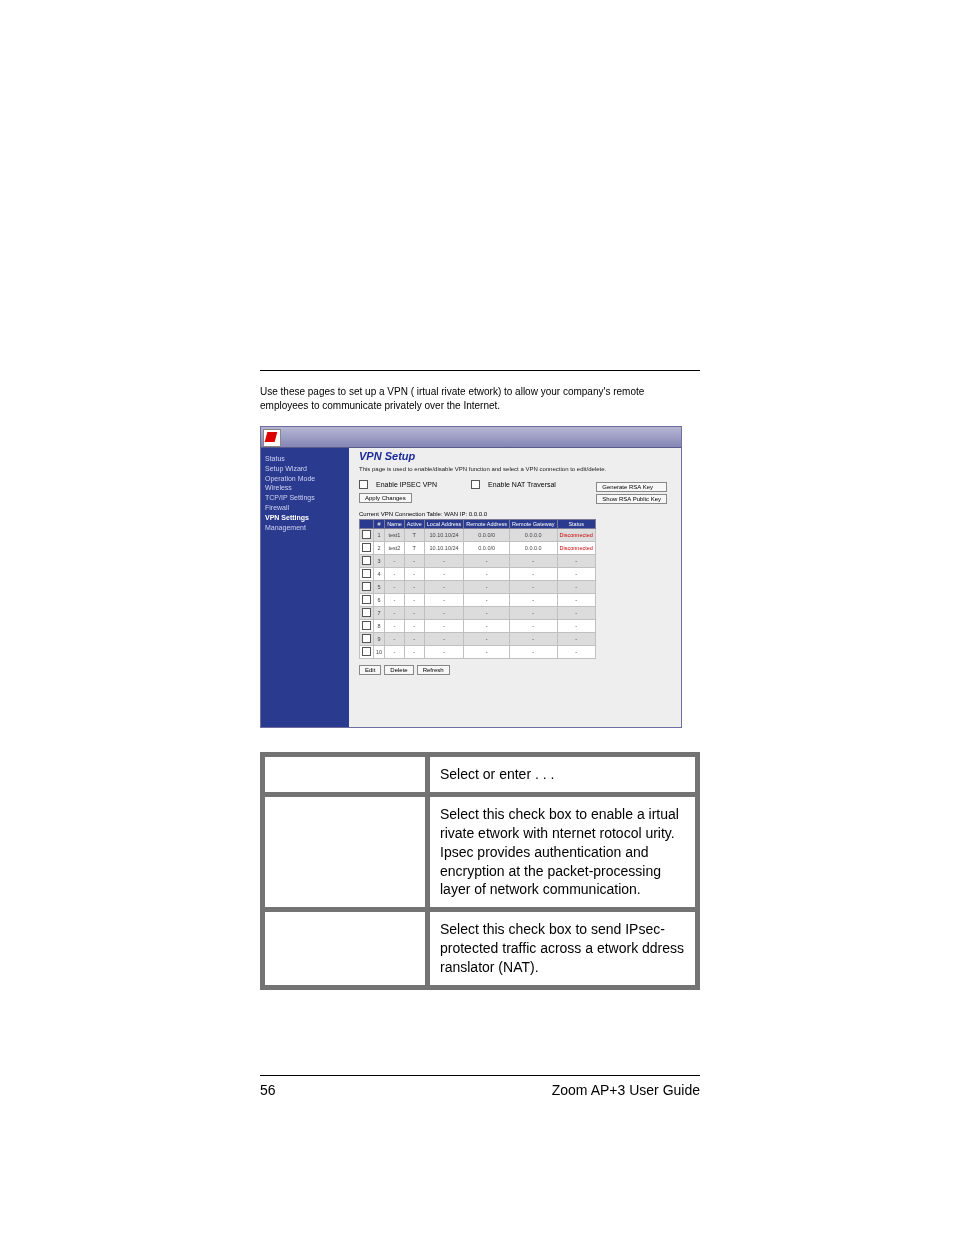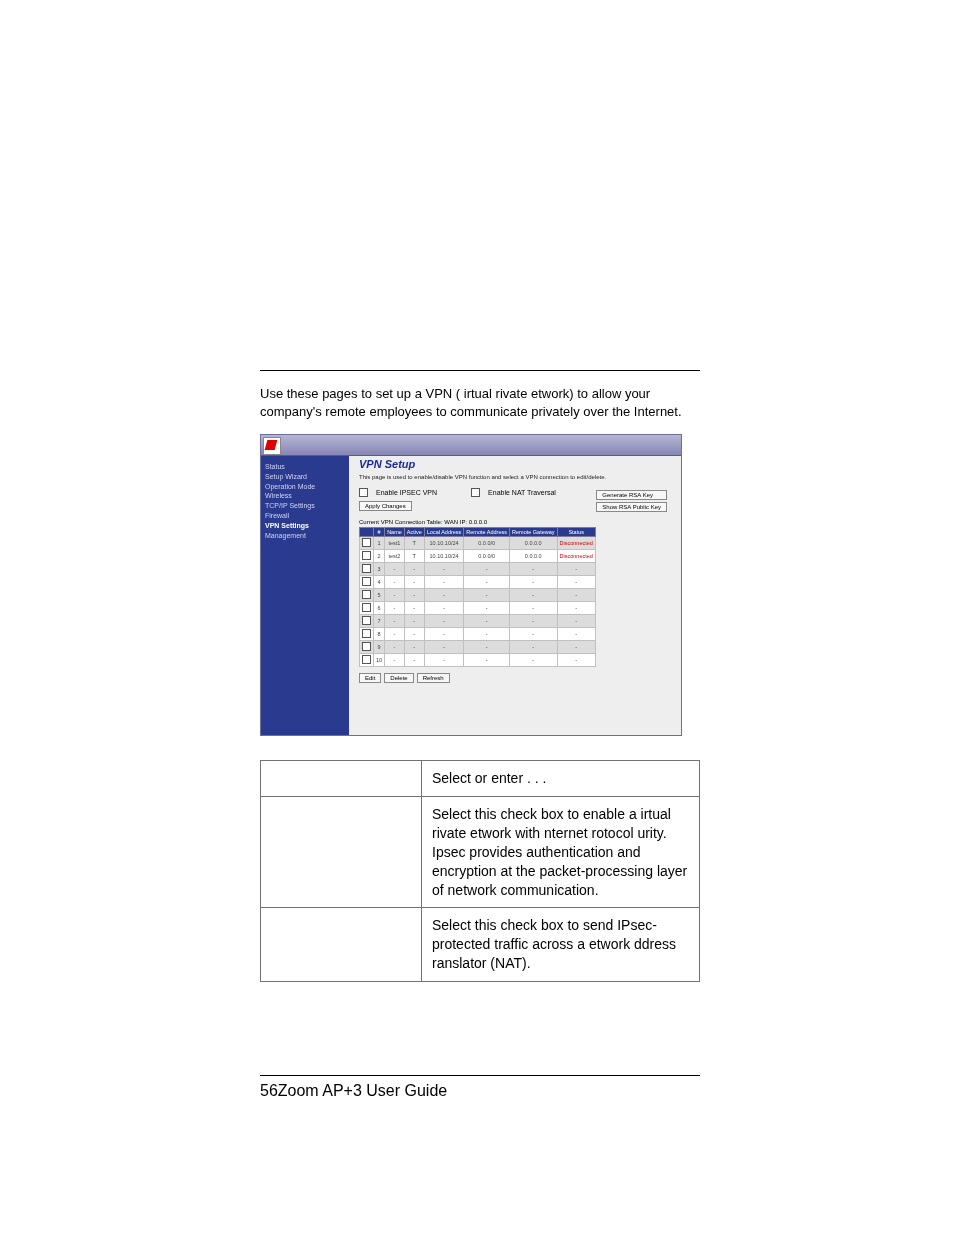--- a/index.html
+++ b/index.html
@@ -1,19 +1,19 @@
 <!DOCTYPE html>
 <html><head>
 <meta charset="utf-8">
 <style>
   html,body{margin:0;padding:0;background:#fff;font-family:Arial,Helvetica,sans-serif;color:#000}
   .sheet{width:954px;height:1235px;margin:0 auto;position:relative;background:#fff}
   .inner{position:absolute;left:260px;top:370px;width:440px}
   .hr-top{border-top:1px solid #000;height:0;margin-bottom:14px}
-  .para{font-size:13px;line-height:1.35;margin:0 8px 6px 0}
+  .para{font-size:10px;line-height:1.35;margin:0 8px 6px 0}
   .scr{margin-top:14px;border:1px solid #6d6da0;background:#ededed;width:420px;height:300px;position:relative;overflow:hidden}
   .scr-top{height:20px;background:linear-gradient(#b6b6d3,#8686b6);border-bottom:1px solid #5a5a8a}
   .scr-logo{position:absolute;left:2px;top:2px;width:16px;height:16px;background:#fff;border:1px solid #888}
   .scr-logo:before{content:"";position:absolute;left:2px;top:2px;width:10px;height:10px;background:#d00;transform:skew(-15deg)}
   .scr-body{display:flex;height:280px}
   .scr-side{width:80px;background:#2a3a8e;color:#cfd3f4;font-size:7px;padding:6px 4px;line-height:1.4}
   .scr-side div{white-space:nowrap}
   .scr-side .sel{color:#fff;font-weight:bold}
   .scr-main{flex:1;background:#eee;padding:2px 10px;font-size:7px}
   .scr-h{color:#1b2a9a;font-weight:bold;font-size:11px;font-style:italic}
@@ -23,25 +23,25 @@
   .scr-btn{border:1px solid #888;background:#f7f7f7;padding:1px 5px;font-size:6px;display:inline-block}
   .scr-rt{position:absolute;right:14px;top:55px;display:flex;flex-direction:column;gap:2px}
   .tbl-cap{margin-top:8px;font-size:6px}
   .tbl{border-collapse:collapse;margin-top:2px;font-size:5.5px}
   .tbl th{background:#2a3a8e;color:#fff;border:1px solid #7c7c9a;padding:1px 2px;font-weight:normal}
   .tbl td{background:#dcdcdc;border:1px solid #c0c0c0;padding:1px 2px;text-align:center;color:#444}
   .tbl td.w{background:#fff}
   .tbl td.link{color:#c00}
   .below-btns{margin-top:6px;display:flex;gap:3px}
   .desc-tbl{margin-top:24px;border-collapse:collapse;width:440px;font-size:14px}
-  .desc-tbl td{border:1px solid #737373;padding:8px 10px;vertical-align:top;line-height:1.35}
+  .desc-tbl td{border:5px solid #737373;padding:8px 10px;vertical-align:top;line-height:1.35}
   .desc-tbl td.k{width:140px}
   .ftr{position:absolute;left:260px;width:440px;top:1075px}
   .ftr-line{border-top:1px solid #000;height:0;margin-bottom:6px}
-  .ftr-row{display:flex;justify-content:flex-start;font-size:16px}
+  .ftr-row{display:flex;justify-content:space-between;font-size:14px}
 </style>
 </head>
 <body>
 
 <div class="sheet">
   <div class="inner">
     <div class="hr-top"></div>
 
     <p class="para">Use these pages to set up a VPN (   irtual    rivate    etwork) to allow your company's remote employees to communicate privately over the Internet.</p>
 

